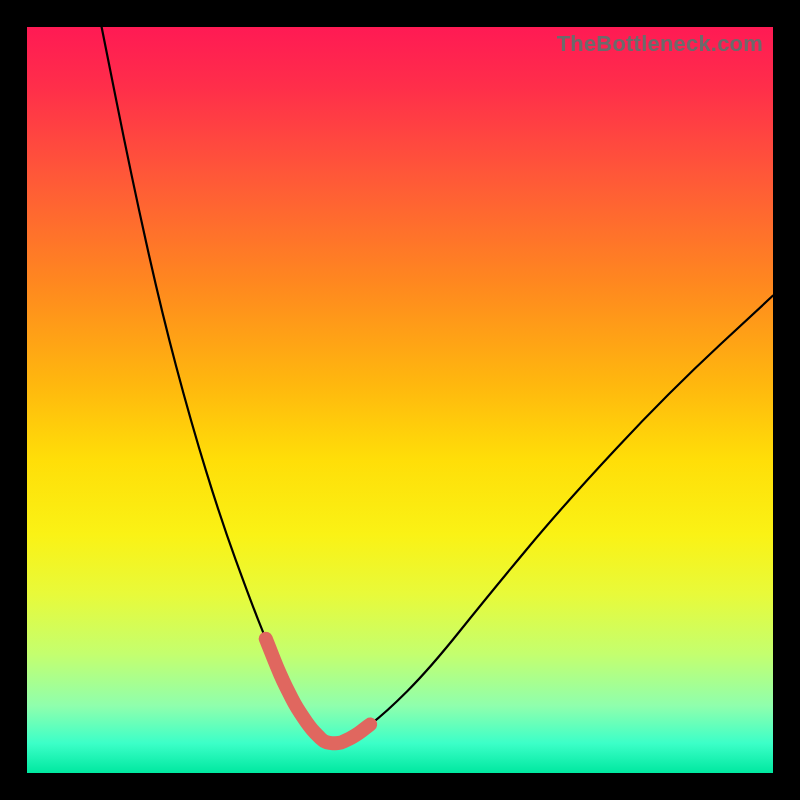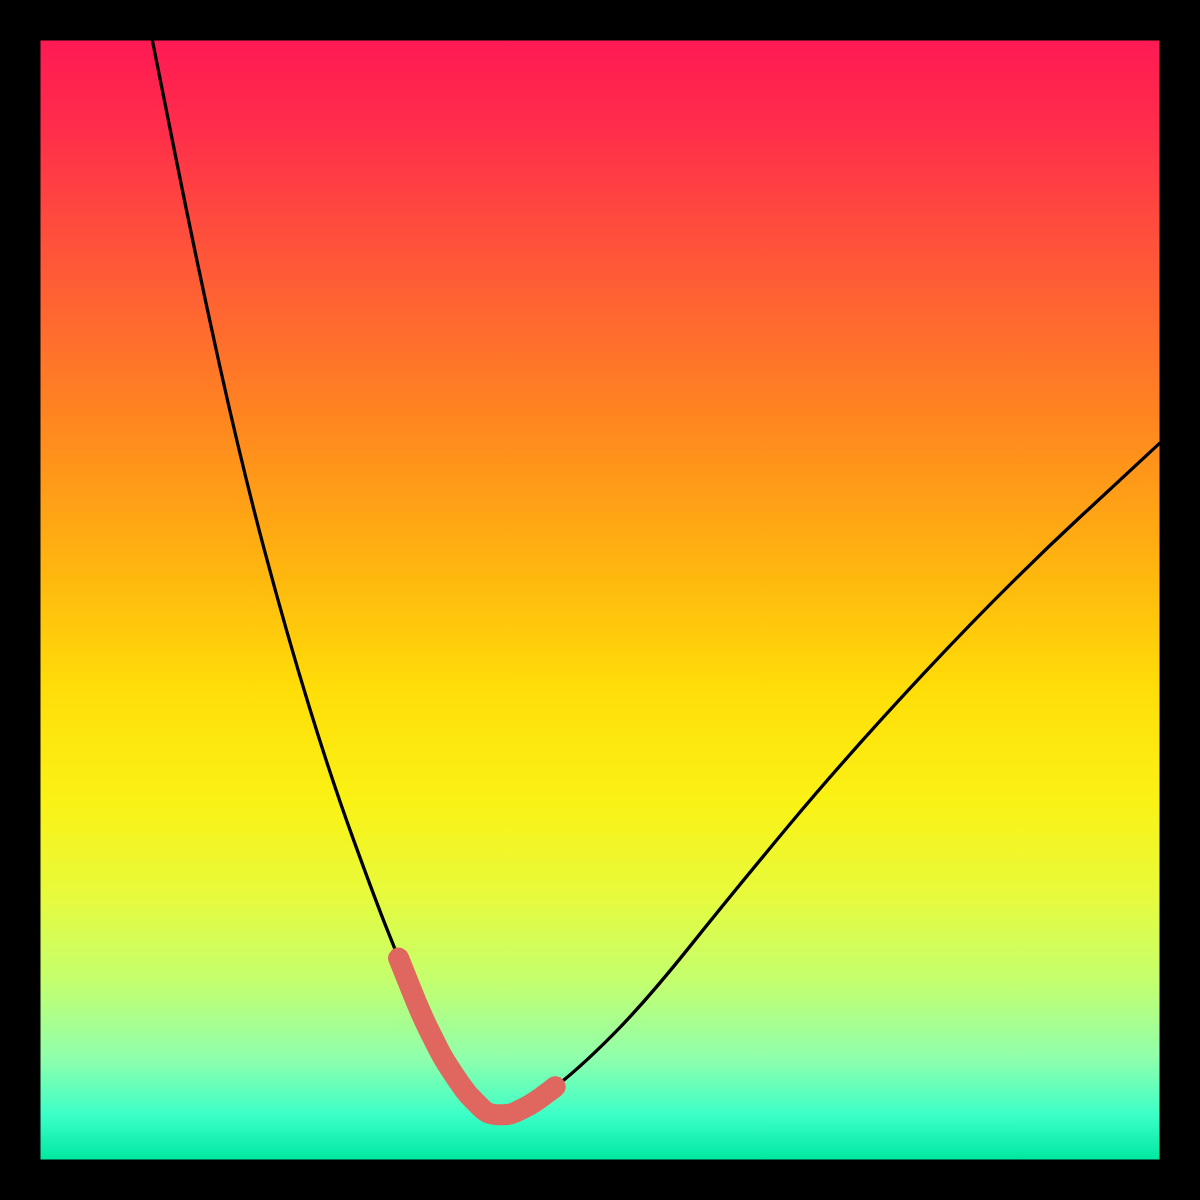--- a/index.html
+++ b/index.html
@@ -47,20 +47,21 @@
     overflow: visible;
   }
 </style>
 </head>
 <body>
 
 <div class="frame">
 
   <div class="plot-area">
 
+    <div class="watermark">TheBottleneck.com</div>
 
     <svg class="curve" viewBox="0 0 746 746" preserveAspectRatio="none">
       <path d="M 74.60000000000001 0 Q 74.60000000000001 0 89.52000000000001 74.59999999999997 Q 104.44000000000001 149.19999999999993 119.36000000000001 216.33999999999997 Q 134.28 283.48 149.2 339.43 Q 164.12 395.38 179.04000000000002 443.87 Q 193.96 492.36 208.88 533.39 Q 223.79999999999998 574.42 231.26 593.0699999999999 Q 238.72 611.72 246.18 630.37 Q 253.64000000000001 649.02 261.1 663.94 Q 268.56 678.86 276.02 690.05 Q 283.48 701.24 290.94000000000005 708.7 Q 298.40000000000003 716.16 305.86 716.16 Q 313.32 716.16 320.78 712.4300000000001 Q 328.24 708.7 343.15999999999997 697.51 Q 358.08 686.32 380.46000000000004 663.94 Q 402.84000000000003 641.56 432.68 604.26 Q 462.52 566.96 499.82 522.2 Q 537.12 477.44 589.3399999999999 421.49 Q 641.56 365.54 693.78 317.05 L 746 268.56" id="mainPath" fill="none" stroke="#000" stroke-width="2.2" stroke-linecap="round"></path>
       <path d="M 238.72 611.72 Q 238.72 611.72 241.6211111111111 618.9727777777778 Q 244.5222222222222 626.2255555555556 247.42333333333335 633.4783333333334 Q 250.32444444444445 640.7311111111111 253.2255555555556 647.3622222222223 Q 256.1266666666667 653.9933333333333 259.0277777777778 659.7955555555557 Q 261.92888888888893 665.5977777777779 264.83000000000004 671.4000000000001 Q 267.7311111111111 677.2022222222222 270.6322222222222 681.7611111111111 Q 273.5333333333333 686.3199999999999 276.4344444444444 690.6716666666666 Q 279.3355555555555 695.0233333333333 282.2366666666667 698.9605555555555 Q 285.1377777777778 702.8977777777777 288.0388888888889 705.7988888888889 Q 290.94 708.7 293.8411111111111 711.6011111111111 Q 296.7422222222222 714.5022222222223 299.6433333333333 715.3311111111111 Q 302.5444444444444 716.16 305.44555555555553 716.16 Q 308.3466666666667 716.16 311.2477777777778 715.9527777777778 Q 314.1488888888889 715.7455555555555 317.05 714.295 Q 319.9511111111111 712.8444444444444 322.8522222222222 711.3938888888889 Q 325.75333333333333 709.9433333333334 328.65444444444444 708.0783333333334 Q 331.55555555555554 706.2133333333334 334.45666666666665 704.0375 Q 337.35777777777776 701.8616666666667 340.2588888888889 699.6858333333333 L 343.16 697.51" id="hiPath" fill="none" stroke="#e0675f" stroke-width="14" stroke-linecap="round"></path>
     </svg>
 
   </div>
 </div>
 
 </body></html>

